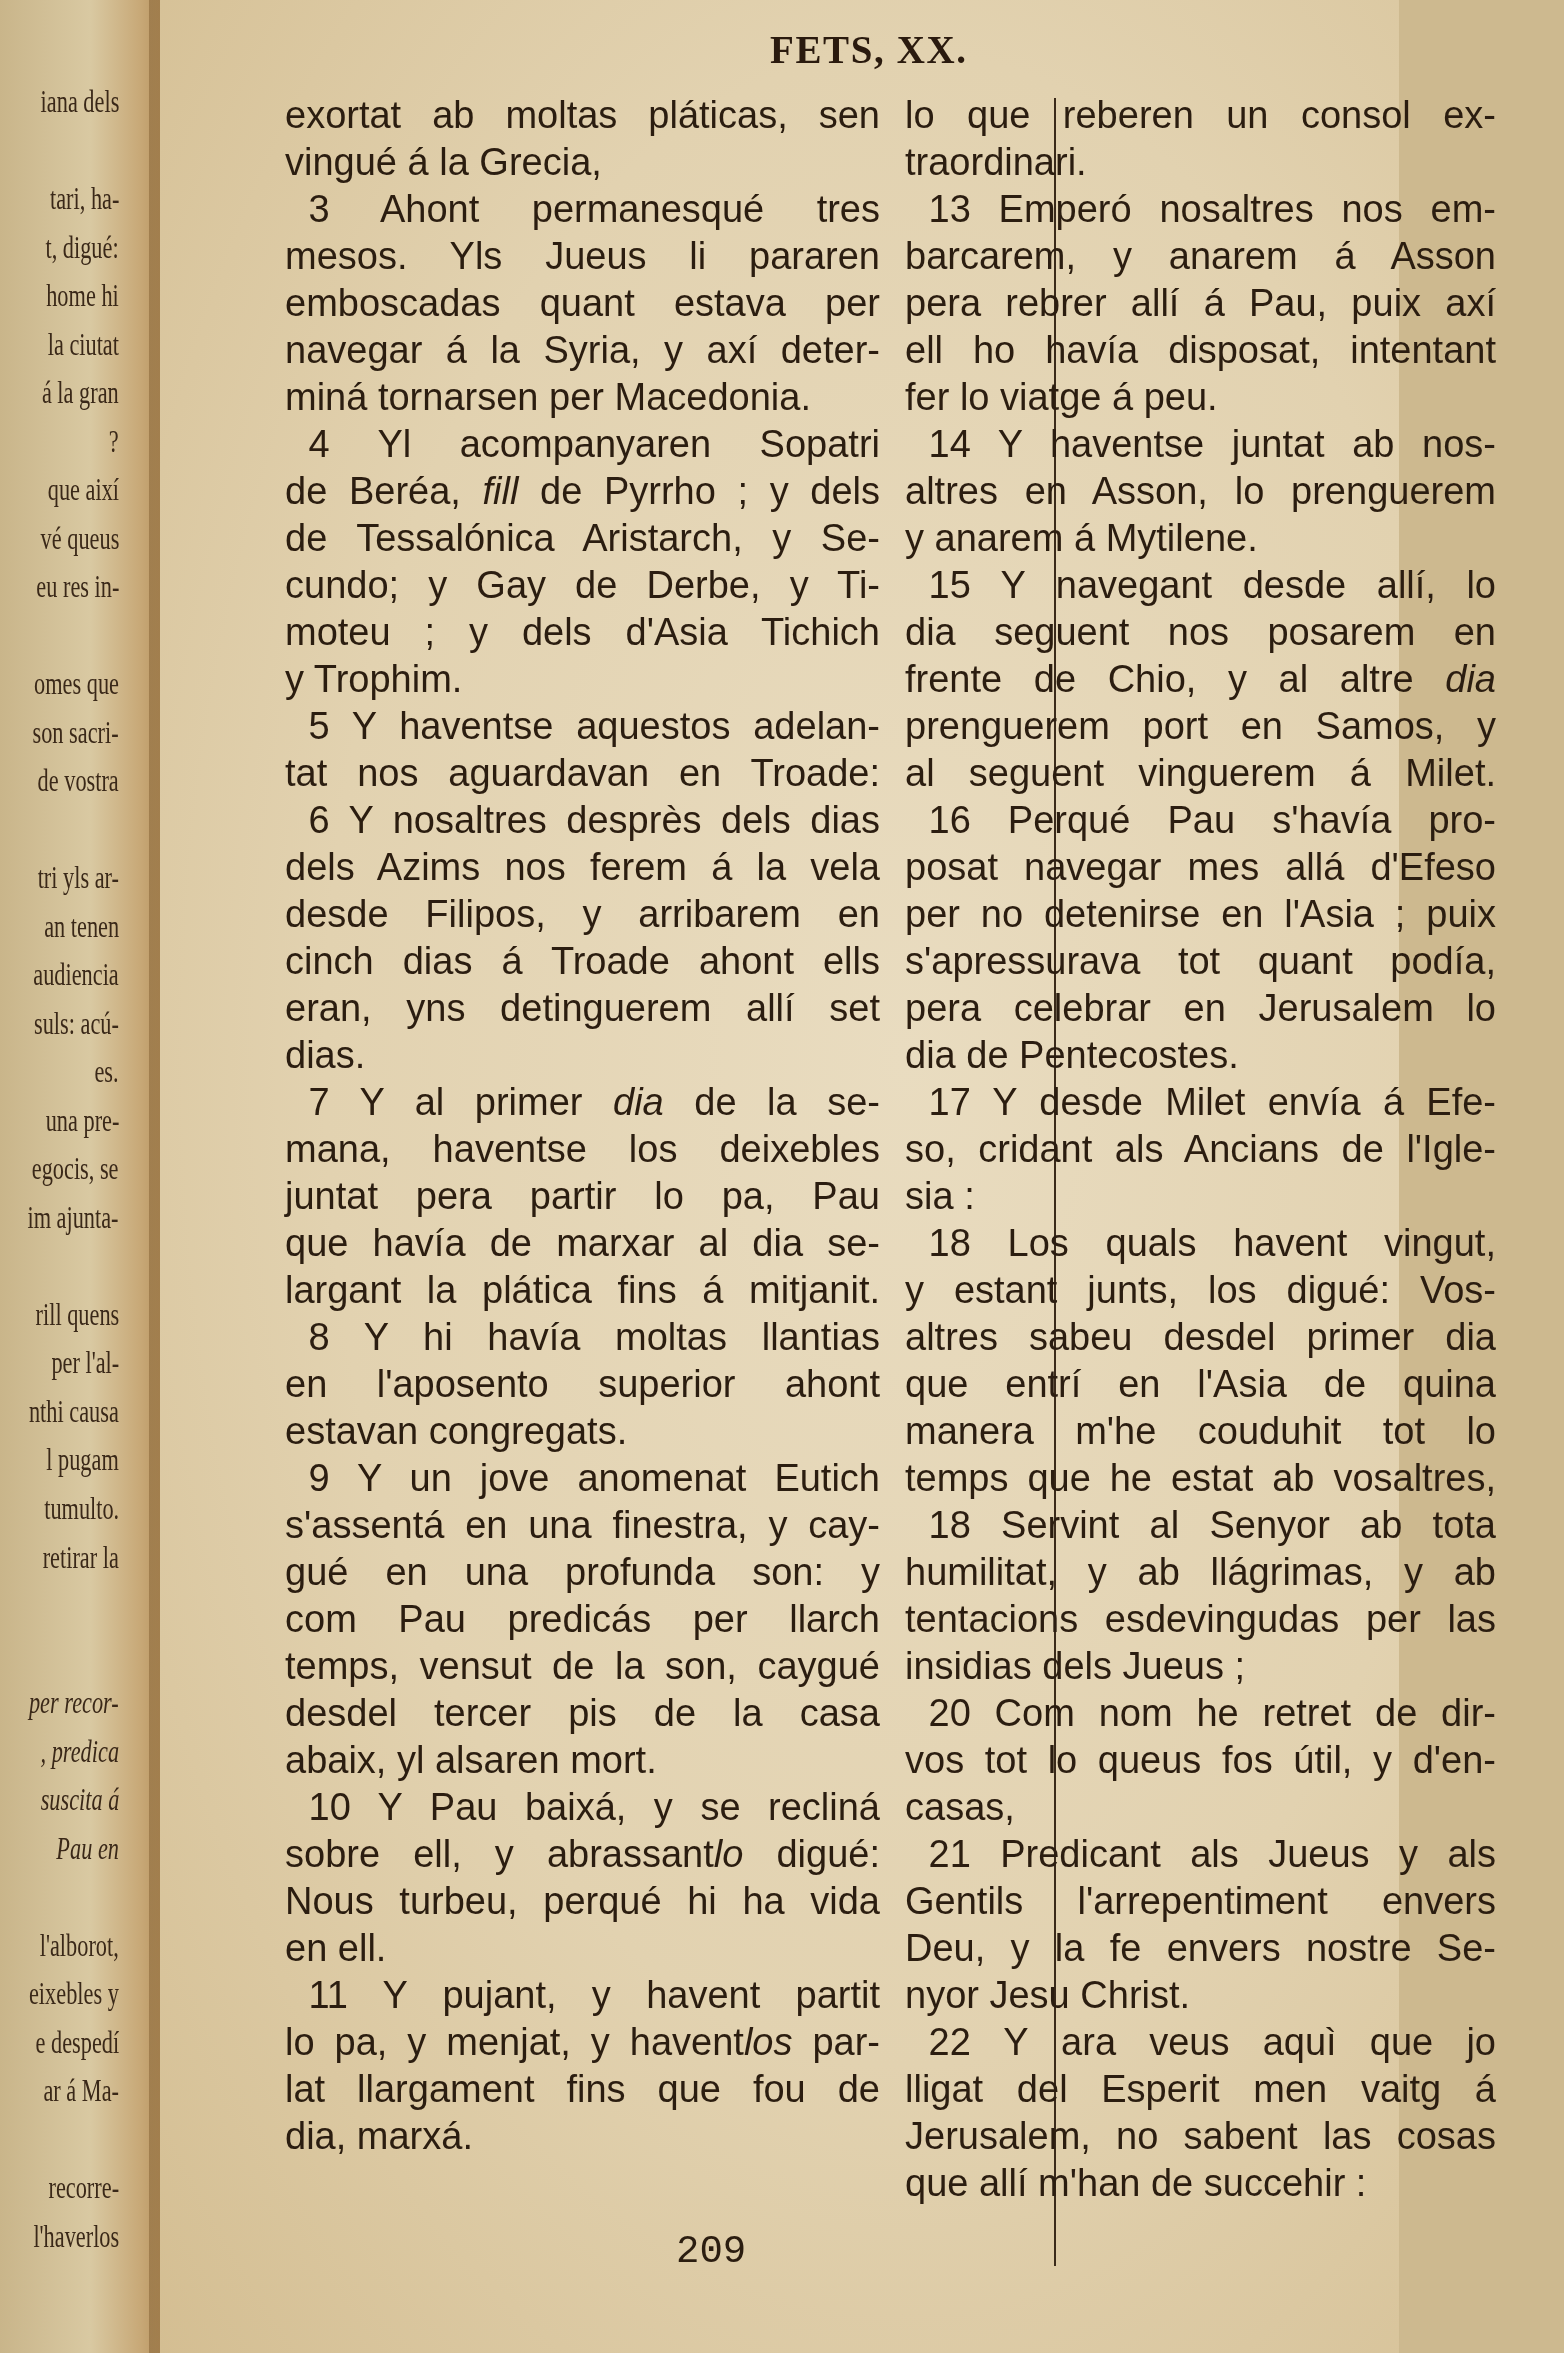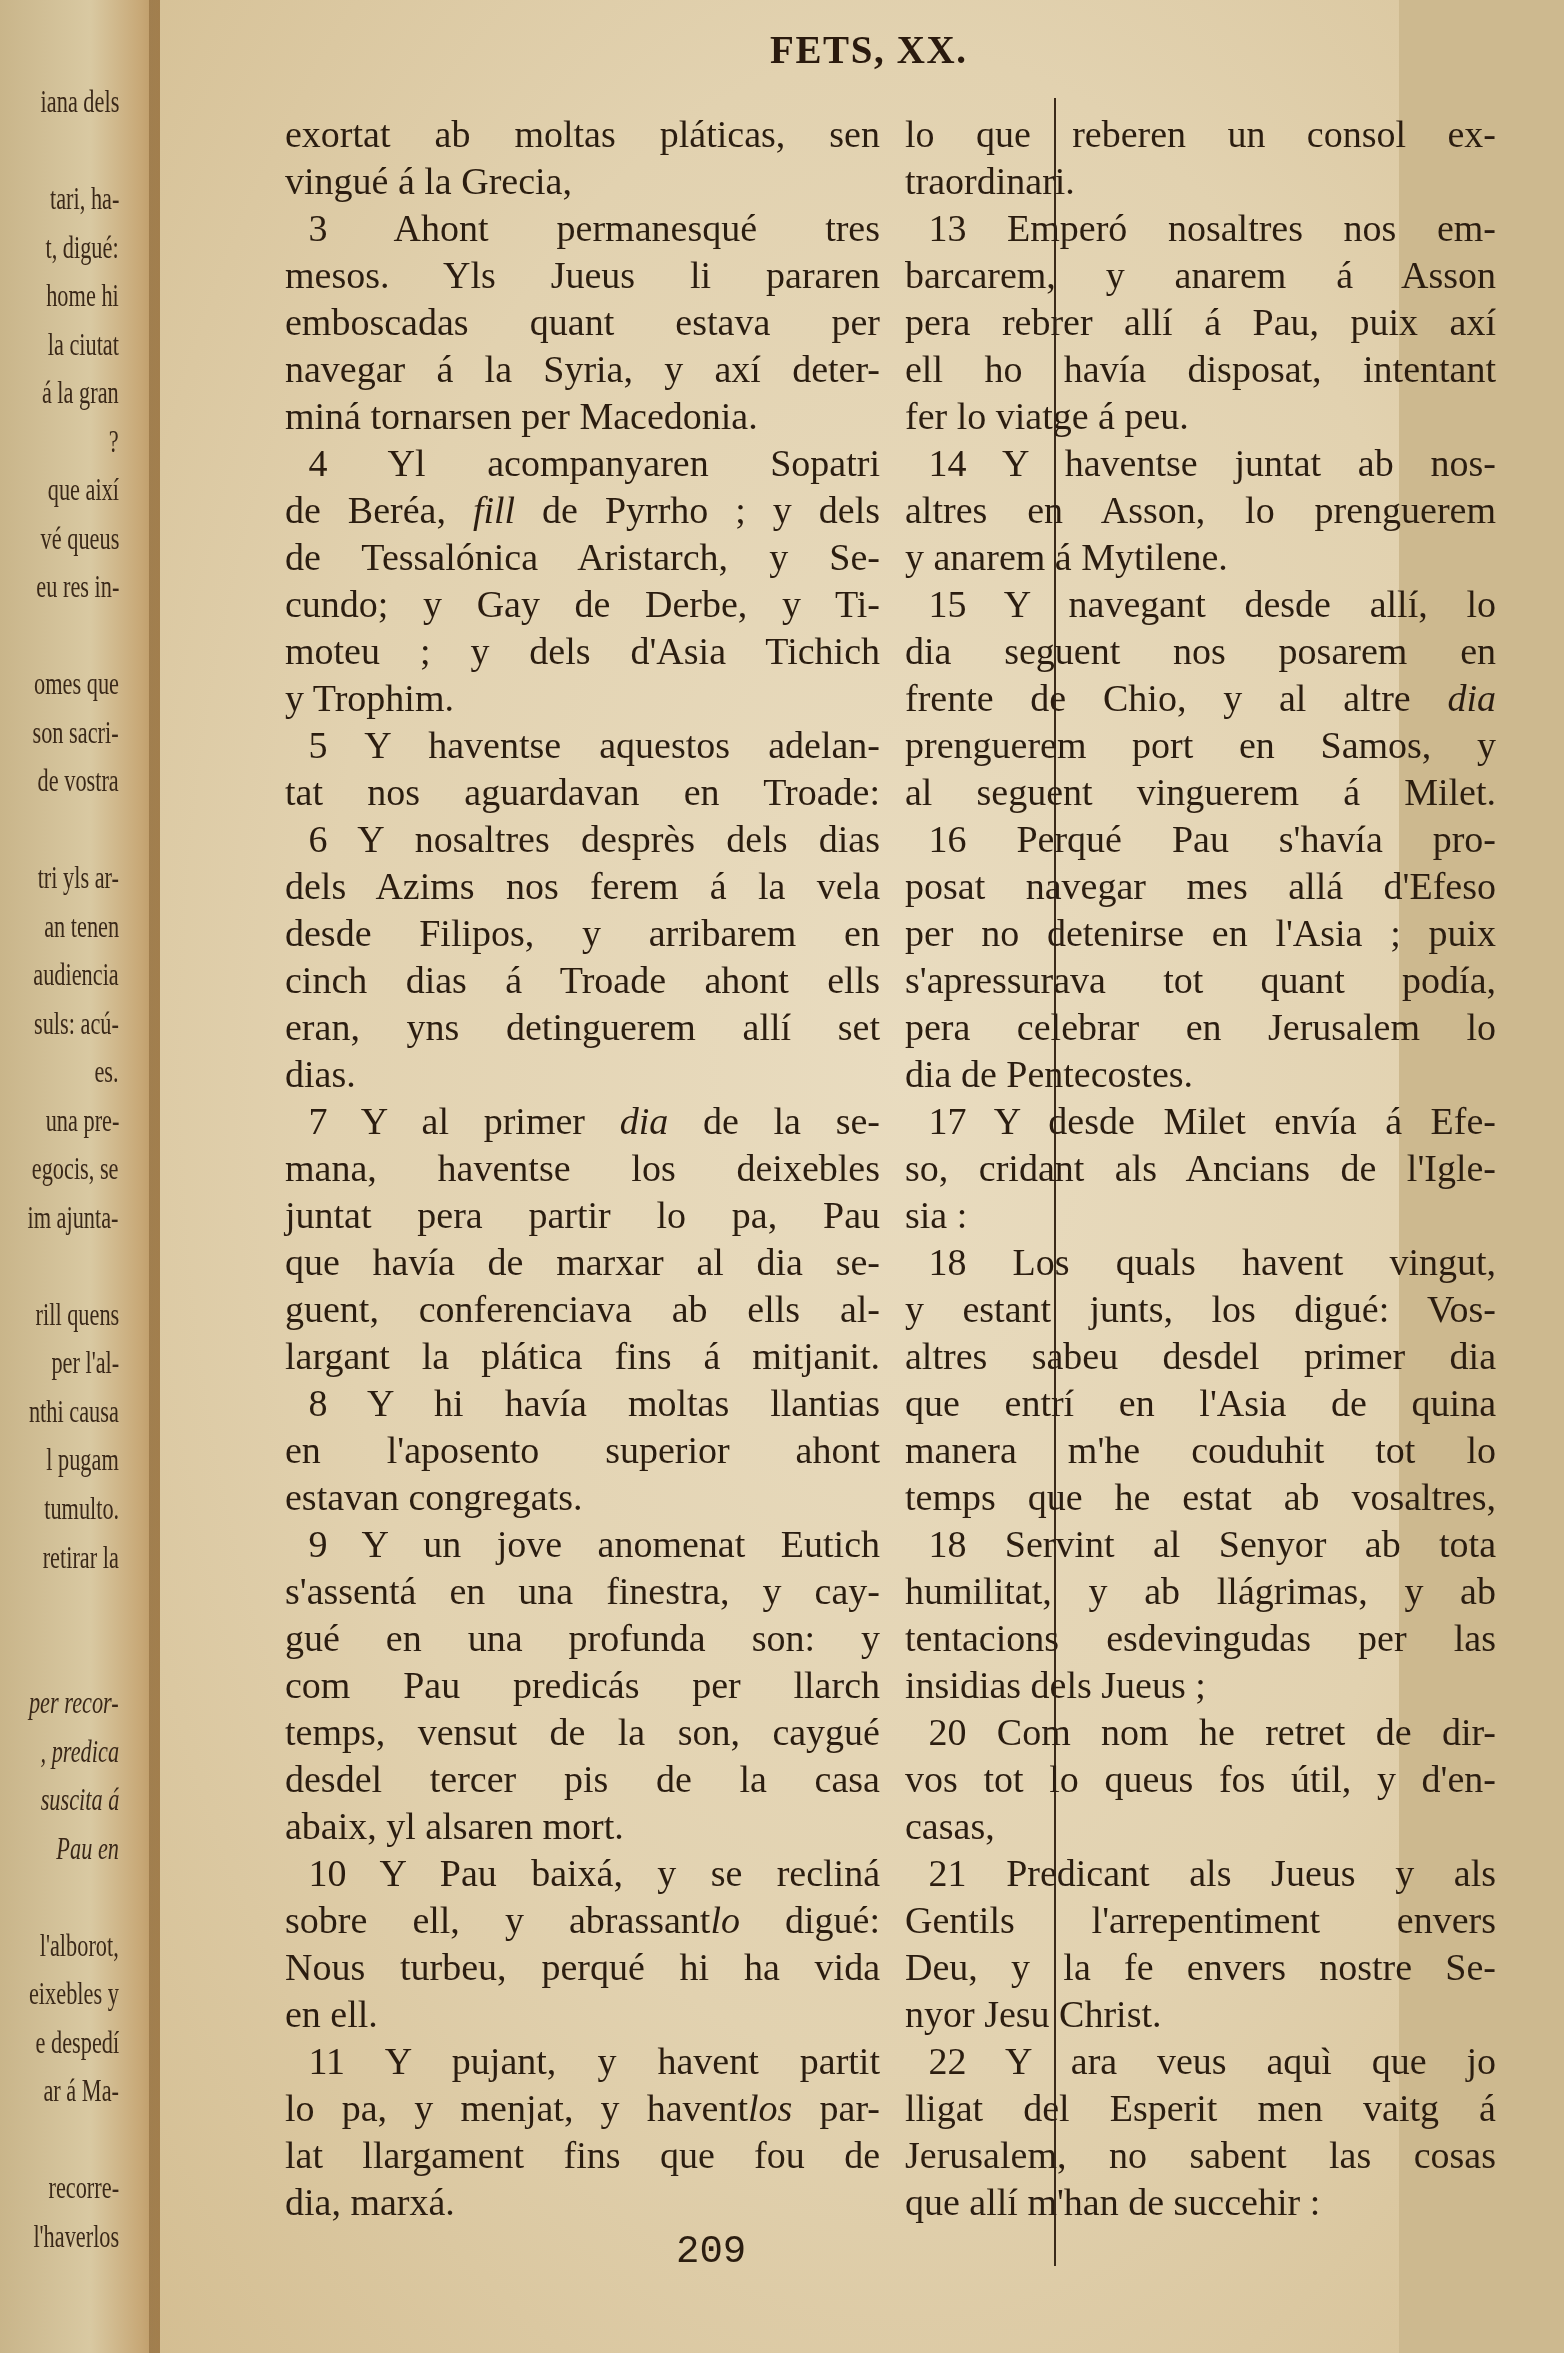--- a/index.html
+++ b/index.html
@@ -32,24 +32,23 @@
     position: absolute; left: 160px; top: 0; width: 1239px; height: 2354px;
     background: radial-gradient(ellipse at 60% 45%, #e9dcc0 0%, #e2d2b0 55%, #d4be92 100%);
   }
   .running-head {
     position: absolute; top: 27px; left: 610px; width: 407px;
     font-family: "Liberation Serif", serif; font-weight: bold;
     font-size: 39px; letter-spacing: 1.6px; color: #2a1a0e; text-align: left;
   }
   .col {
     position: absolute; top: 92px; width: 595px;
-    font-family: Liberation Serif, serif; font-size: 38px; line-height: 47px;
+    font-family: Liberation Sans, sans-serif; font-size: 38px; line-height: 47px;
     color: #2b1d10;
     text-align: justify;
-    margin-top: 19px;
   }
   .col.left { left: 125px; }
   .col.right { left: 745px; width: 591px; }
   .col .line {
     display: block; height: 47px; white-space: nowrap; overflow: visible;
     text-align: justify; text-align-last: justify;
   }
   .col .line.last { text-align-last: left; }
   .col .line.indent { padding-left: 23.5px; }
   .col .it { font-style: italic; }
@@ -135,21 +134,20 @@
       <span class="line indent"><span>6 Y nosaltres desprès dels dias</span></span>
       <span class="line"><span>dels Azims nos ferem á la vela</span></span>
       <span class="line"><span>desde Filipos, y arribarem en</span></span>
       <span class="line"><span>cinch dias á Troade ahont ells</span></span>
       <span class="line"><span>eran, yns detinguerem allí set</span></span>
       <span class="line last"><span>dias.</span></span>
       <span class="line indent"><span>7 Y al primer </span><span class="it">dia</span><span> de la se-</span></span>
       <span class="line"><span>mana, haventse los deixebles</span></span>
       <span class="line"><span>juntat pera partir lo pa, Pau</span></span>
       <span class="line"><span>que havía de marxar al dia se-</span></span>
-      <span class="line"><span>guent, conferenciava ab ells al-</span></span>
       <span class="line"><span>largant la plática fins á mitjanit.</span></span>
       <span class="line indent"><span>8 Y hi havía moltas llantias</span></span>
       <span class="line"><span>en l'aposento superior ahont</span></span>
       <span class="line last"><span>estavan congregats.</span></span>
       <span class="line indent"><span>9 Y un jove anomenat Eutich</span></span>
       <span class="line"><span>s'assentá en una finestra, y cay-</span></span>
       <span class="line"><span>gué en una profunda son: y</span></span>
       <span class="line"><span>com Pau predicás per llarch</span></span>
       <span class="line"><span>temps, vensut de la son, caygué</span></span>
       <span class="line"><span>desdel tercer pis de la casa</span></span>

